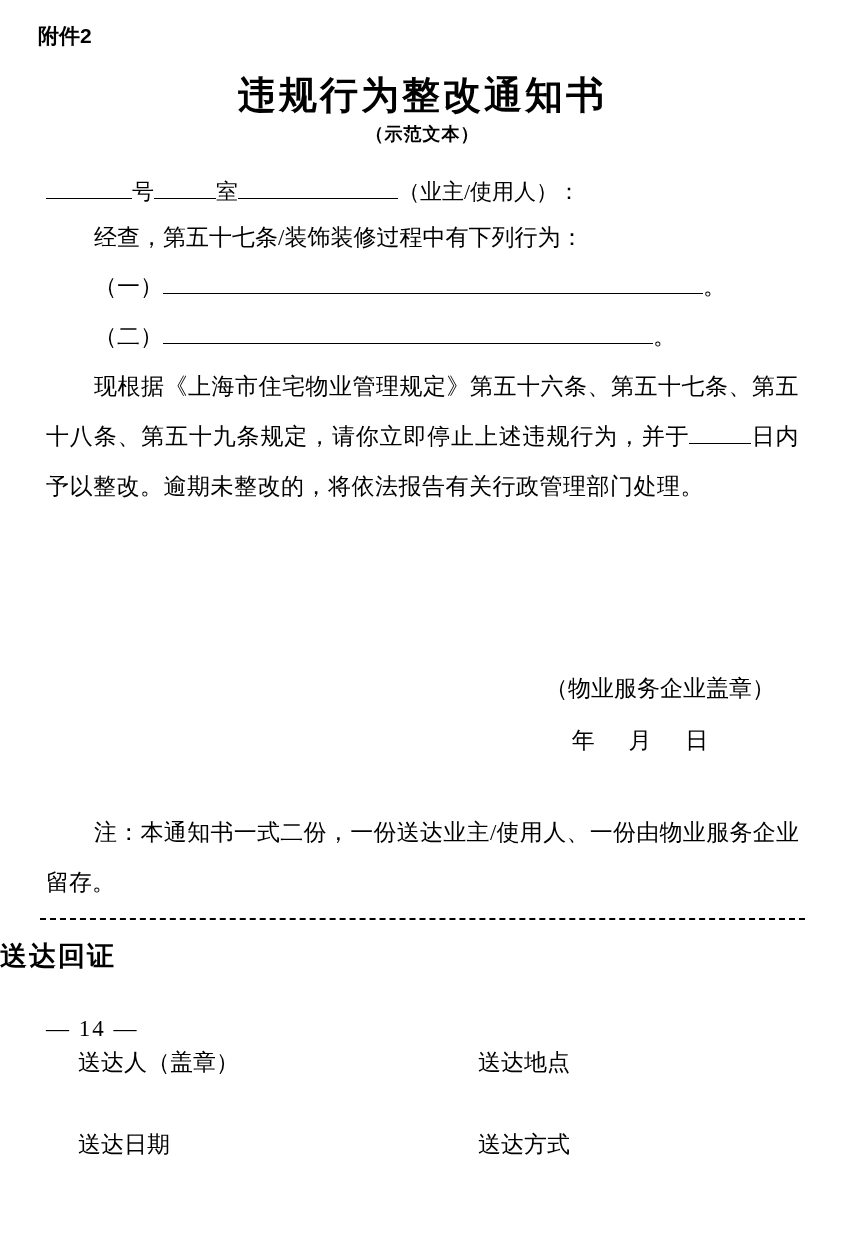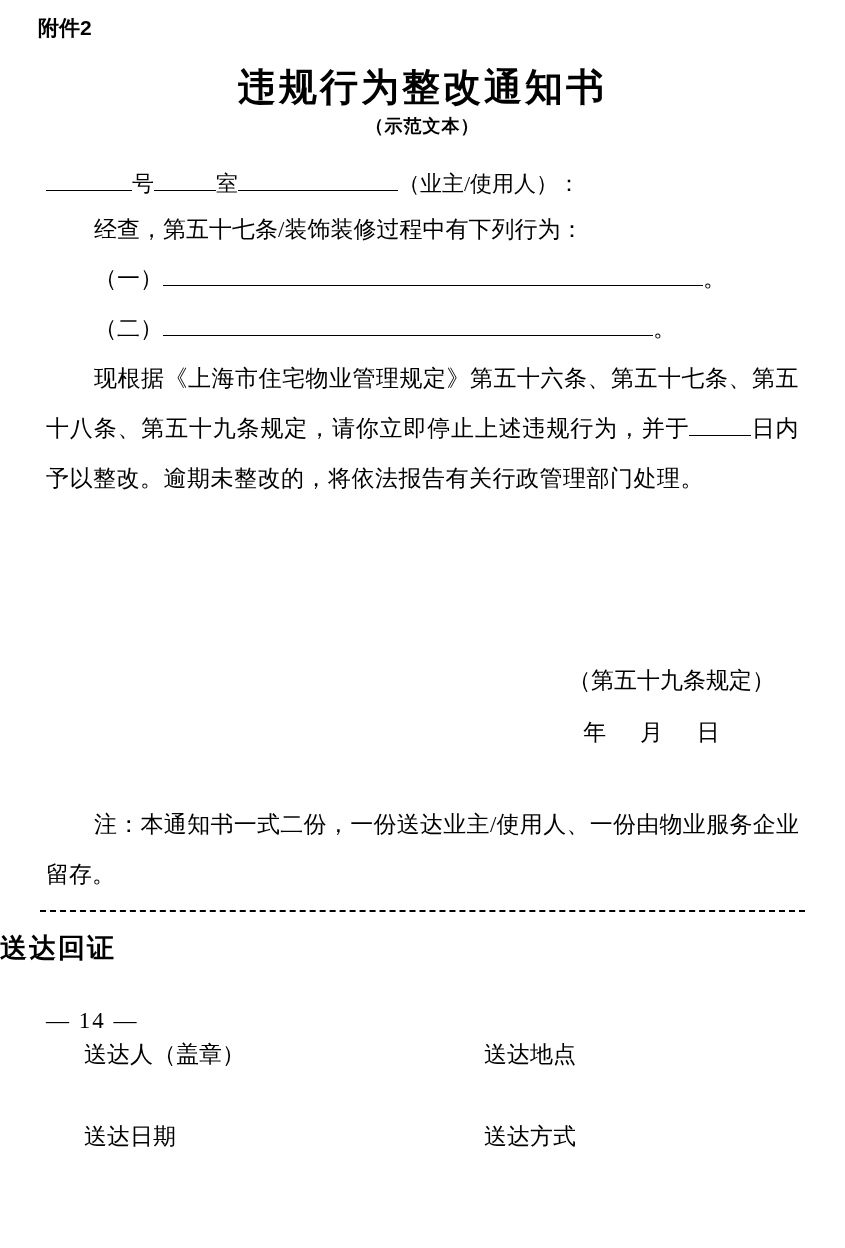--- a/index.html
+++ b/index.html
@@ -14,20 +14,21 @@
     color: #000000;
     position: relative;
     overflow: hidden;
   }
   .page {
     position: relative;
     width: 845px;
     height: 1048px;
     box-sizing: border-box;
     padding: 0;
+    margin-top: 8px;
   }
   .attachment-label {
     position: absolute;
     left: 38px;
     top: 14px;
     font-size: 21px;
     font-family: "Liberation Sans", "DejaVu Sans", sans-serif;
     font-weight: 700;
     letter-spacing: 0px;
   }
@@ -125,21 +126,21 @@
     position: absolute;
     left: 0;
     right: 0;
     top: 930px;
     font-size: 27px;
     font-weight: 700;
     letter-spacing: 2px;
   }
   .receipt-grid {
     position: absolute;
-    left: 84px;
+    left: 78px;
     right: 60px;
     top: 1035px;
   }
   .receipt-row {
     display: flex;
     font-size: 23px;
     line-height: 40px;
     margin-bottom: 42px;
   }
   .receipt-cell-left { width: 400px; }
@@ -178,21 +179,21 @@
       <span>（二）</span><span class="ul ul-item2"></span><span>。</span>
     </div>
 
     <div class="para">
       <span>现根据《上海市住宅物业管理规定》第五十六条、第五十七条、第五十八条、第五十九条规定，请你立即停止上述违规行为，并于</span><span class="ul ul-days"></span><span>日内予以整改。逾期未整改的，将依法报告有关行政管理部门处理。</span>
     </div>
 
   </div>
 
   <div class="sign-block">
-    <div>（第五十九条规定）</div>
+    <div>（物业服务企业盖章）</div>
     <div class="sign-date">年    月    日</div>
   </div>
 
   <div class="note">注：本通知书一式二份，一份送达业主/使用人、一份由物业服务企业留存。</div>
 
   <div class="dashed-sep"></div>
 
   <div class="receipt-title">送达回证</div>
 
   <div class="receipt-grid">

